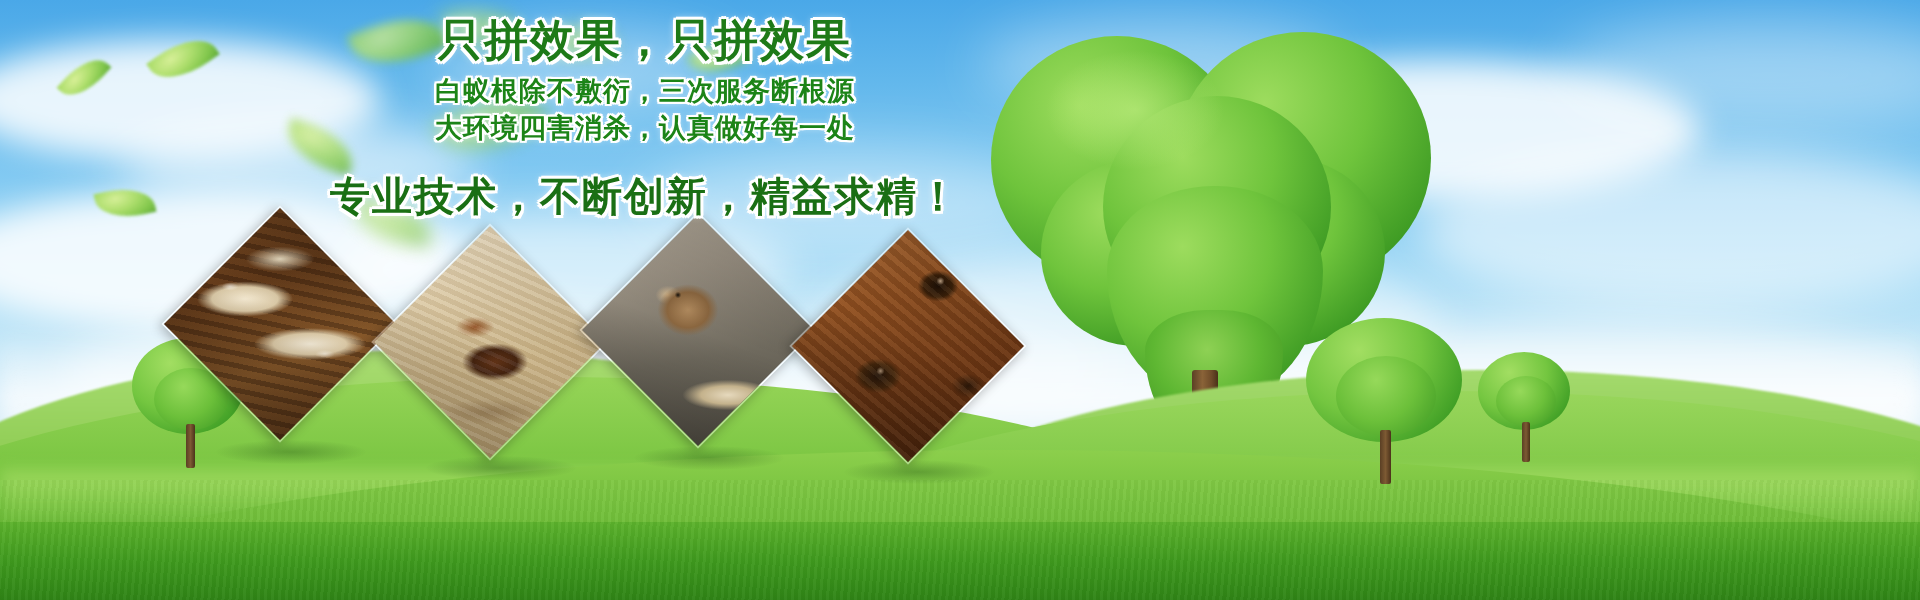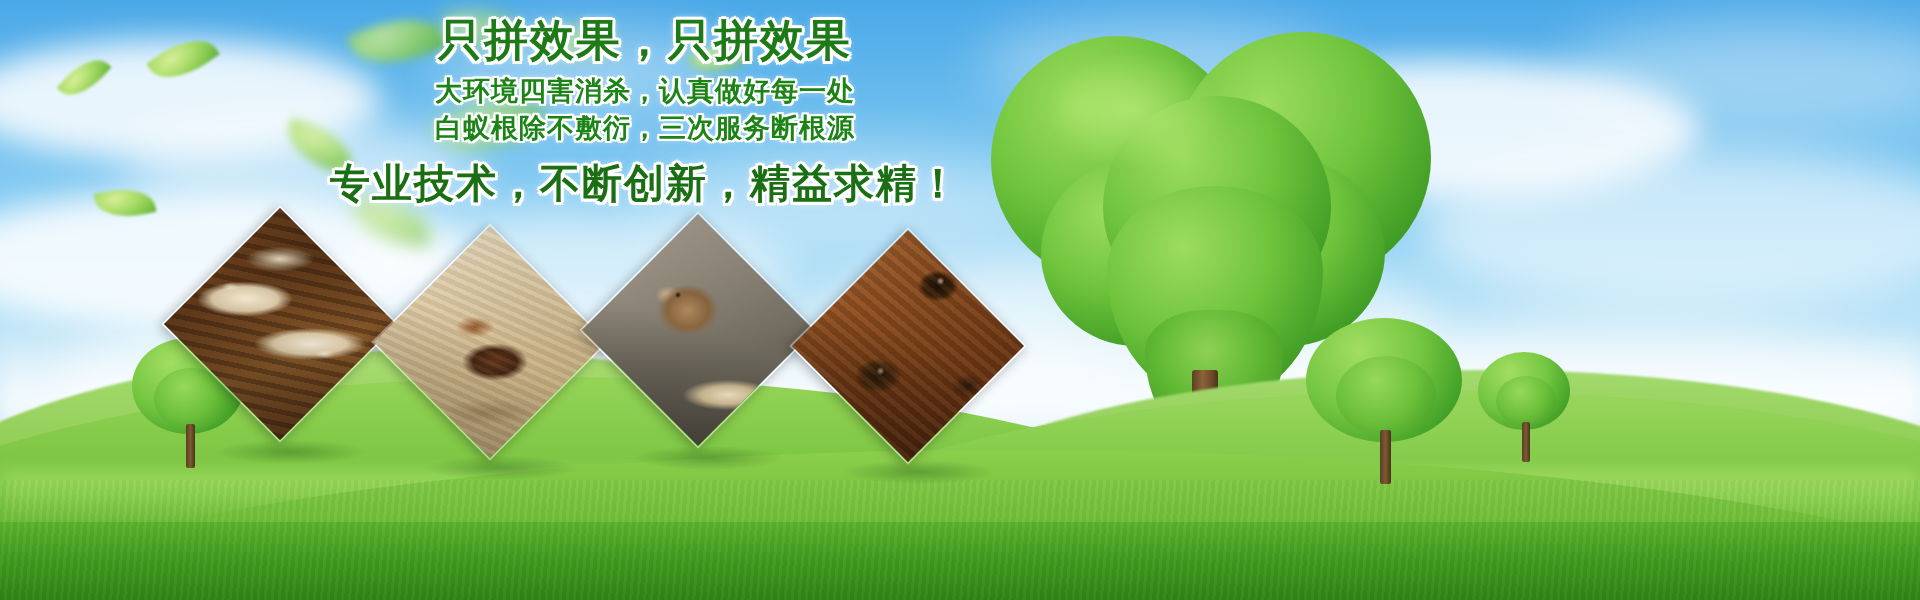--- a/index.html
+++ b/index.html
@@ -201,21 +201,21 @@
     letter-spacing:1px; line-height:1.32; margin-top:8px;
     text-shadow:
       -2px -2px 0 #fff, 2px -2px 0 #fff,
       -2px  2px 0 #fff, 2px  2px 0 #fff,
       -2.4px 0 0 #fff, 2.4px 0 0 #fff, 0 -2.4px 0 #fff, 0 2.4px 0 #fff,
       0 0 7px rgba(255,255,255,.9);
   }
   .subline + .subline { margin-top:1px; }
   .tagline {
     font-size:40px; font-weight:bold; color:#1a6f14;
-    letter-spacing:2px; line-height:1.2; margin-top:13px;
+    letter-spacing:2px; line-height:1.2; margin-top:26px;
     text-shadow:
       -2.5px -2.5px 0 #fff, 2.5px -2.5px 0 #fff,
       -2.5px  2.5px 0 #fff, 2.5px  2.5px 0 #fff,
       -3px 0 0 #fff, 3px 0 0 #fff, 0 -3px 0 #fff, 0 3px 0 #fff,
       0 0 8px rgba(255,255,255,.95);
   }
 
   
   .tiles { position:absolute; left:190px; top:228px; width:840px; height:240px; z-index:35; }
   .tile {
@@ -379,22 +379,22 @@
   <div class="leaf soft    lf4"></div>
   <div class="leaf blurry  lf5"></div>
   <div class="leaf soft    lf6"></div>
   <div class="leaf vblurry lf7"></div>
   <div class="leaf vblurry lf8"></div>
   <div class="leaf vblurry lf9"></div>
   <div class="leaf blurry  lf10"></div>
 
   <div class="copy">
     <div class="headline">只拼效果，只拼效果</div>
+    <div class="subline">白蚁根除不敷衍，三次服务断根源</div>
     <div class="subline">大环境四害消杀，认真做好每一处</div>
-    <div class="subline">白蚁根除不敷衍，三次服务断根源</div>
     <div class="tagline">专业技术，不断创新，精益求精！</div>
   </div>
 
   <div class="tile-shadow ts1"></div>
   <div class="tile-shadow ts2"></div>
   <div class="tile-shadow ts3"></div>
   <div class="tile-shadow ts4"></div>
 
   <div class="tiles">
     <div class="tile tile-1">

